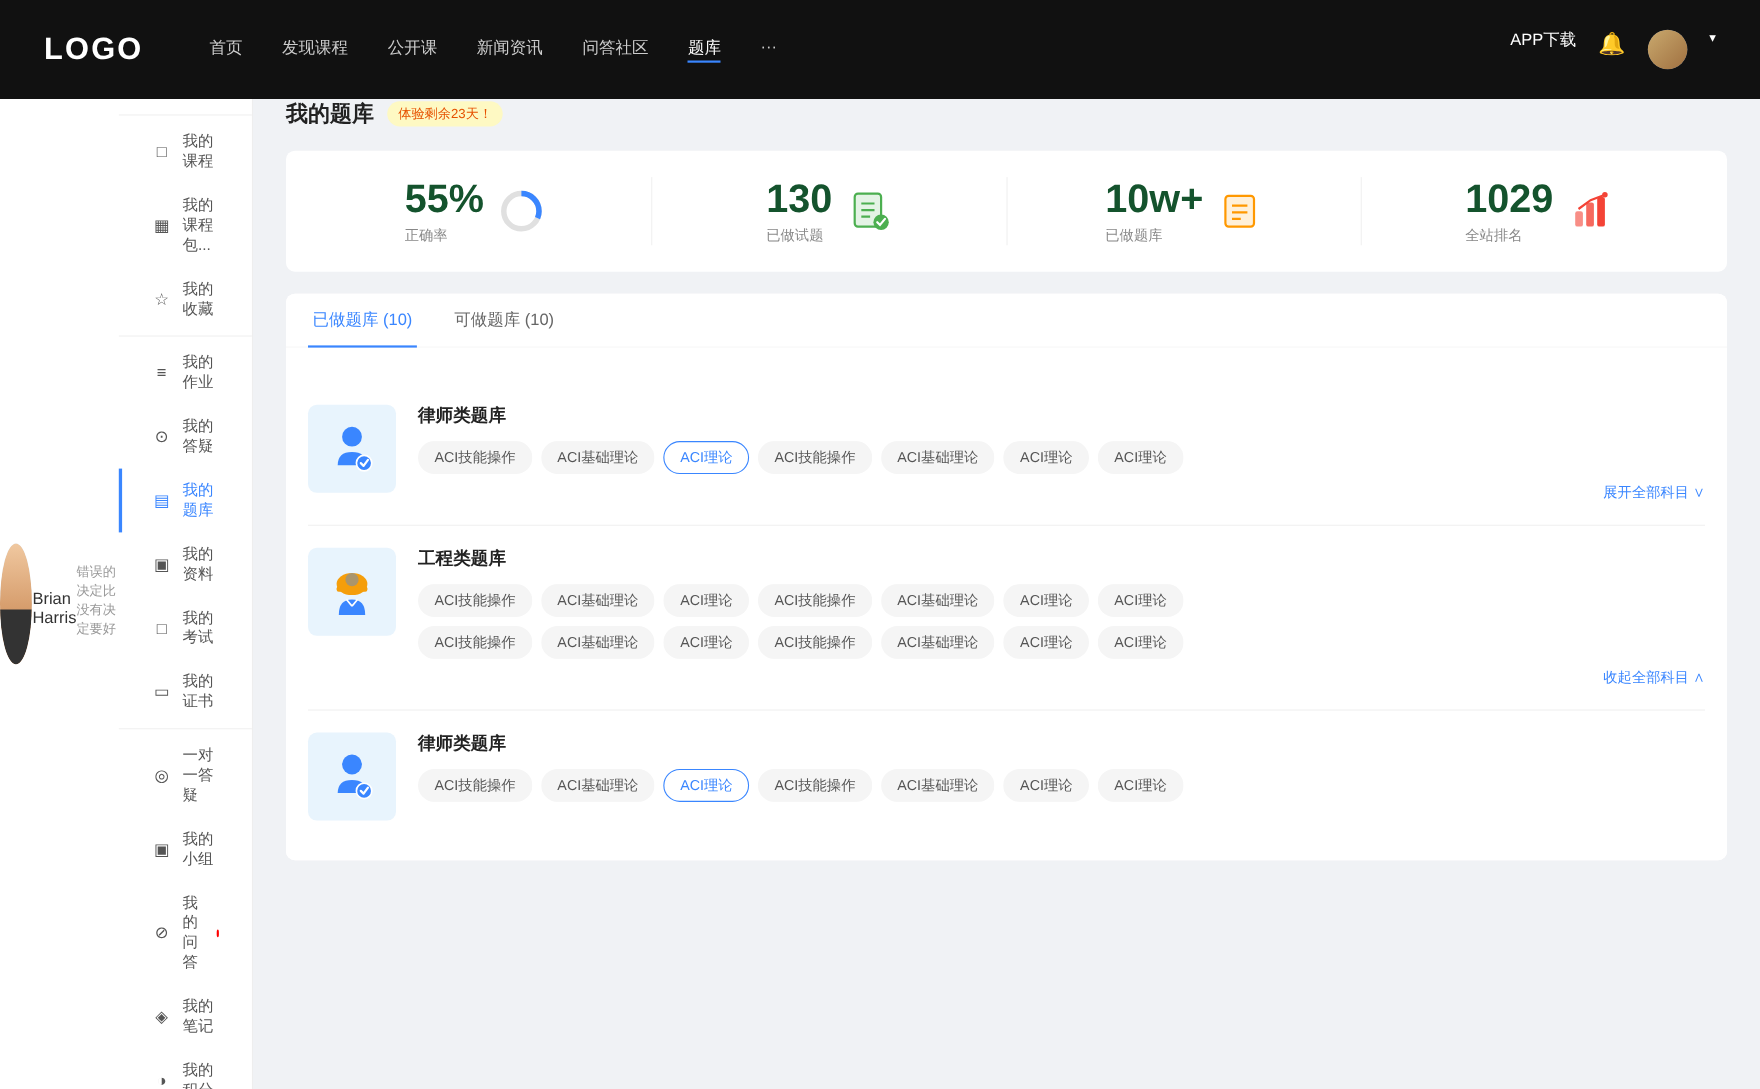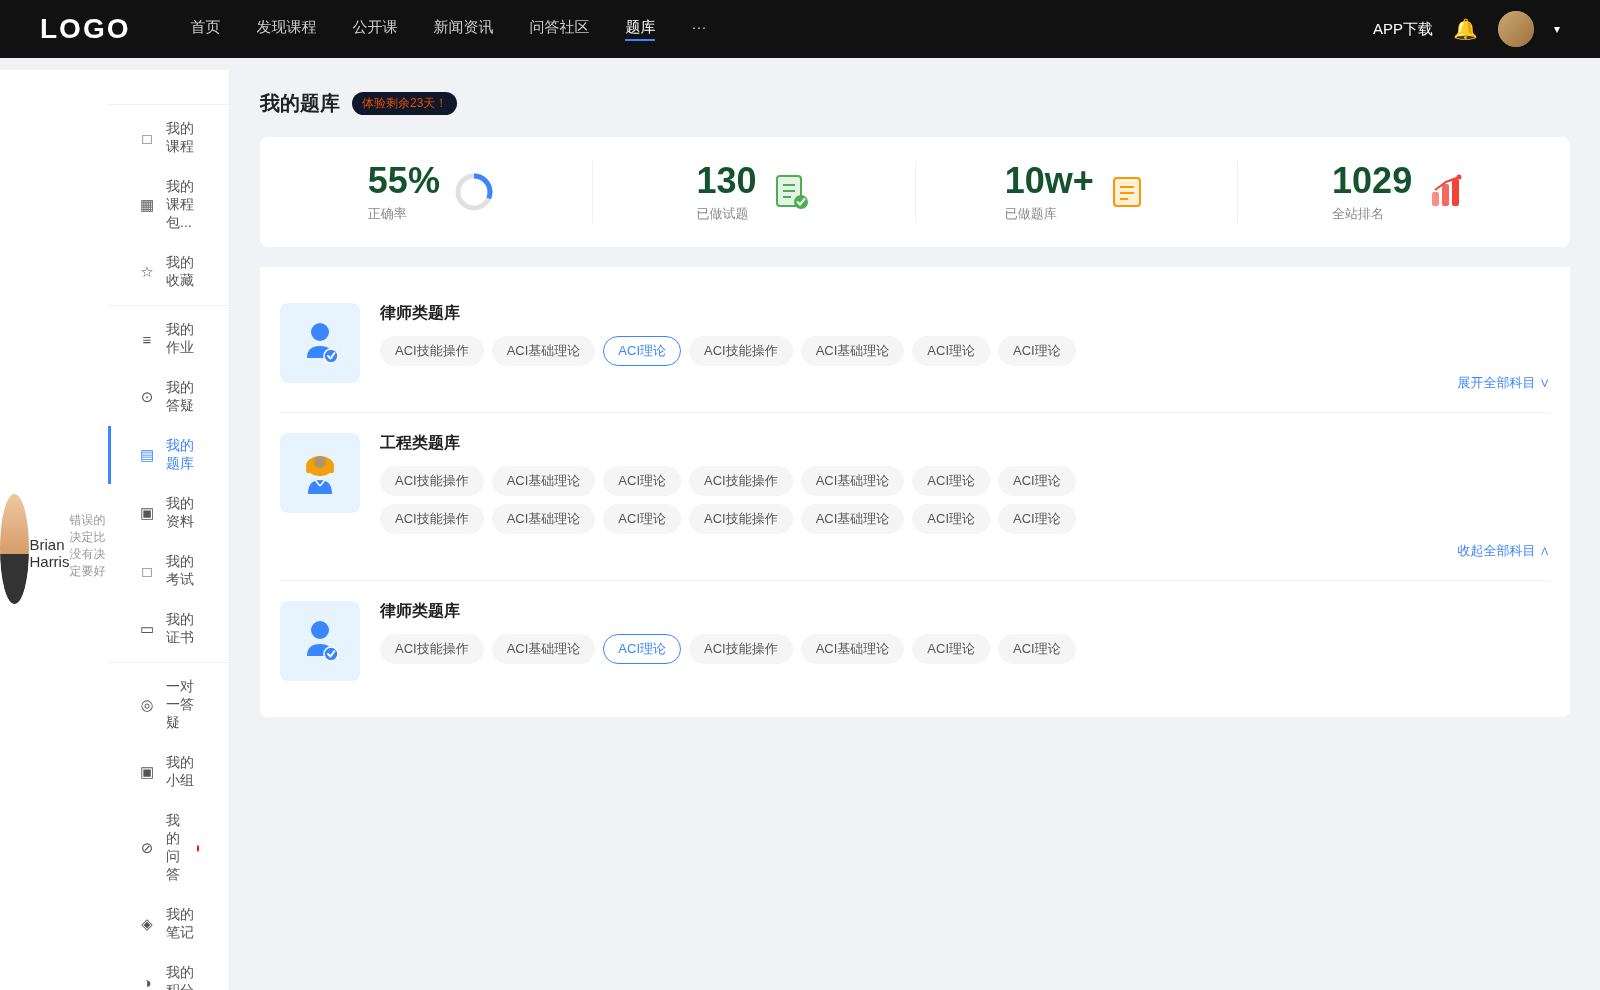--- a/index.html
+++ b/index.html
@@ -1,21 +1,21 @@
 <!DOCTYPE html>
 <html><head>
   <meta charset="utf-8">
   <style>
     * { box-sizing: border-box; margin: 0; padding: 0; }
     body { font-family: -apple-system, BlinkMacSystemFont, "PingFang SC", "Microsoft YaHei", sans-serif; background: #f0f2f5; min-height: 990px; }
 
     
     .navbar {
       background: #111;
-      height: 58px;
+      height: 90px;
       display: flex;
       align-items: center;
       padding: 0 40px;
       position: fixed;
       top: 0; left: 0; right: 0;
       z-index: 100;
     }
     .navbar-logo {
       color: white;
       font-size: 28px;
@@ -35,21 +35,21 @@
       font-size: 15px;
       cursor: pointer;
     }
     .navbar-nav a.active {
       color: white;
       border-bottom: 2px solid #3a86ff;
       padding-bottom: 2px;
     }
     .navbar-right {
       display: flex;
-      align-items: center;
+      align-items: flex-start;
       gap: 20px;
       color: white;
       font-size: 15px;
     }
     .navbar-app-download { cursor: pointer; }
     .bell-icon { font-size: 20px; cursor: pointer; position: relative; }
     .avatar-nav {
       width: 36px; height: 36px;
       border-radius: 50%;
       background: #888;
@@ -186,21 +186,21 @@
       align-items: center;
       gap: 12px;
       margin-bottom: 20px;
     }
     .page-title-text {
       font-size: 20px;
       font-weight: 600;
       color: #222;
     }
     .trial-badge {
-      background: #0f172a;
+      background: #fef9c3;
       color: #e65100;
       font-size: 12px;
       padding: 3px 10px;
       border-radius: 12px;
     }
 
     
     .stats-row {
       display: flex;
       background: white;
@@ -497,20 +497,24 @@
             <rect x="14" y="10" width="7" height="22" rx="2" fill="#f44336" opacity="0.8"></rect>
             <rect x="24" y="5" width="7" height="27" rx="2" fill="#f44336"></rect>
             <polyline points="7,16 18,8 31,3" stroke="#f44336" stroke-width="2" fill="none"></polyline>
             <circle cx="31" cy="3" r="2.5" fill="#f44336"></circle>
           </svg>
         </div>
       </div>
     </div>
 
     <div style="background:white; border-radius:8px;">
+      <div class="tabs-row">
+        <div class="tab-item active">已做题库 (10)</div>
+        <div class="tab-item">可做题库 (10)</div>
+      </div>
 
       <div class="qbank-section">
 
         <div class="qbank-card">
           <div class="qbank-icon-wrap">
             <svg class="lawyer-icon-svg" viewBox="0 0 50 50">
 
               <circle cx="25" cy="14" r="9" fill="#3a86ff"></circle>
 
               <path d="M12 40 Q12 28 25 28 Q38 28 38 40 Z" fill="#3a86ff"></path>

